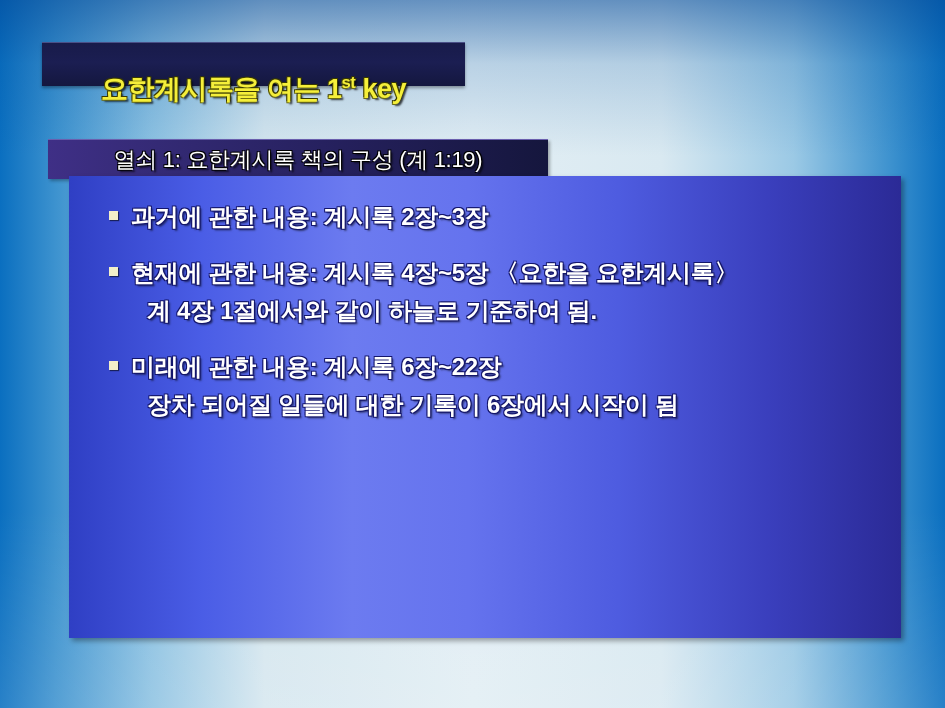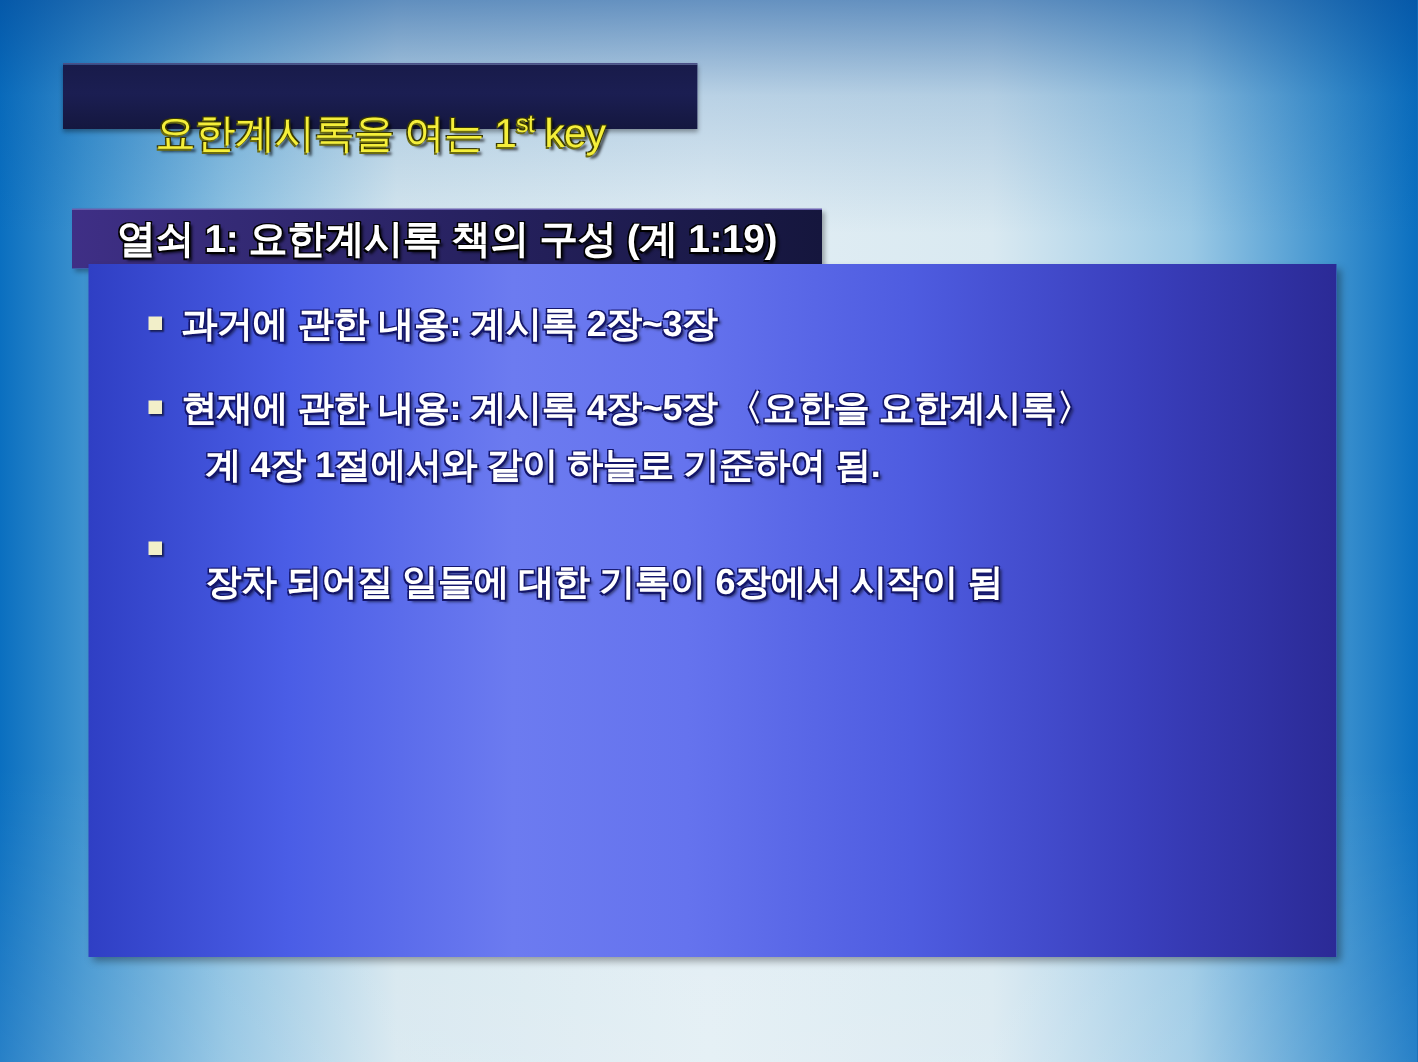--- a/index.html
+++ b/index.html
@@ -49,21 +49,21 @@
     box-shadow: 0 2px 3px rgba(0,0,0,0.35);
     display: flex;
     align-items: center;
     box-sizing: border-box;
   }
   .title-text {
     width: 100%;
     text-align: center;
     color: #f5ef3a;
     font-size: 27px;
-    font-weight: normal;
+    font-weight: bold;
     letter-spacing: -0.5px;
     text-shadow:
       -1px -1px 0 #3a3a00,
        1px -1px 0 #3a3a00,
       -1px  1px 0 #6b6b10,
        2px  2px 2px rgba(0,0,0,0.75);
     white-space: nowrap;
     margin-top: 48px;
   }
   .title-text sup {
@@ -83,35 +83,35 @@
     border-top: 1px solid #6a5fae;
     box-shadow: 2px 2px 3px rgba(0,0,0,0.30);
     display: flex;
     align-items: center;
     box-sizing: border-box;
   }
   .subtitle-text {
     width: 100%;
     text-align: center;
     color: #ffffff;
-    font-size: 26px;
-    font-weight: bold;
+    font-size: 22px;
+    font-weight: normal;
     letter-spacing: -0.3px;
     white-space: nowrap;
     text-shadow:
       -1px -1px 0 #000,
        1px -1px 0 #000,
       -1px  1px 0 #000,
        2px  2px 2px rgba(0,0,0,0.8);
   }
 
   
   .body-panel {
     position: absolute;
-    left: 59px;
+    left: 69px;
     top: 176px;
     width: 832px;
     height: 462px;
     
     background: linear-gradient(to right,
         #2f3fc4 0%,
         #4a5de6 16%,
         #6c7bf0 34%,
         #6573ee 48%,
         #4e5ce0 66%,
@@ -190,20 +190,21 @@
         <span class="body-text">현재에 관한 내용: 계시록 4장~5장 〈요한을 요한계시록〉</span>
       </div>
       <div class="bullet-line">
         <span class="body-text sub-line">계 4장 1절에서와  같이 하늘로 기준하여 됨.</span>
       </div>
     </div>
 
     <div class="bullet-group">
       <div class="bullet-line">
         <span class="bullet-marker"></span>
+        <span class="body-text">미래에 관한 내용: 계시록 6장~22장</span>
       </div>
       <div class="bullet-line">
         <span class="body-text sub-line">장차 되어질 일들에 대한 기록이 6장에서 시작이 됨</span>
       </div>
     </div>
 
   </div>
 </div>
 
 </body></html>

